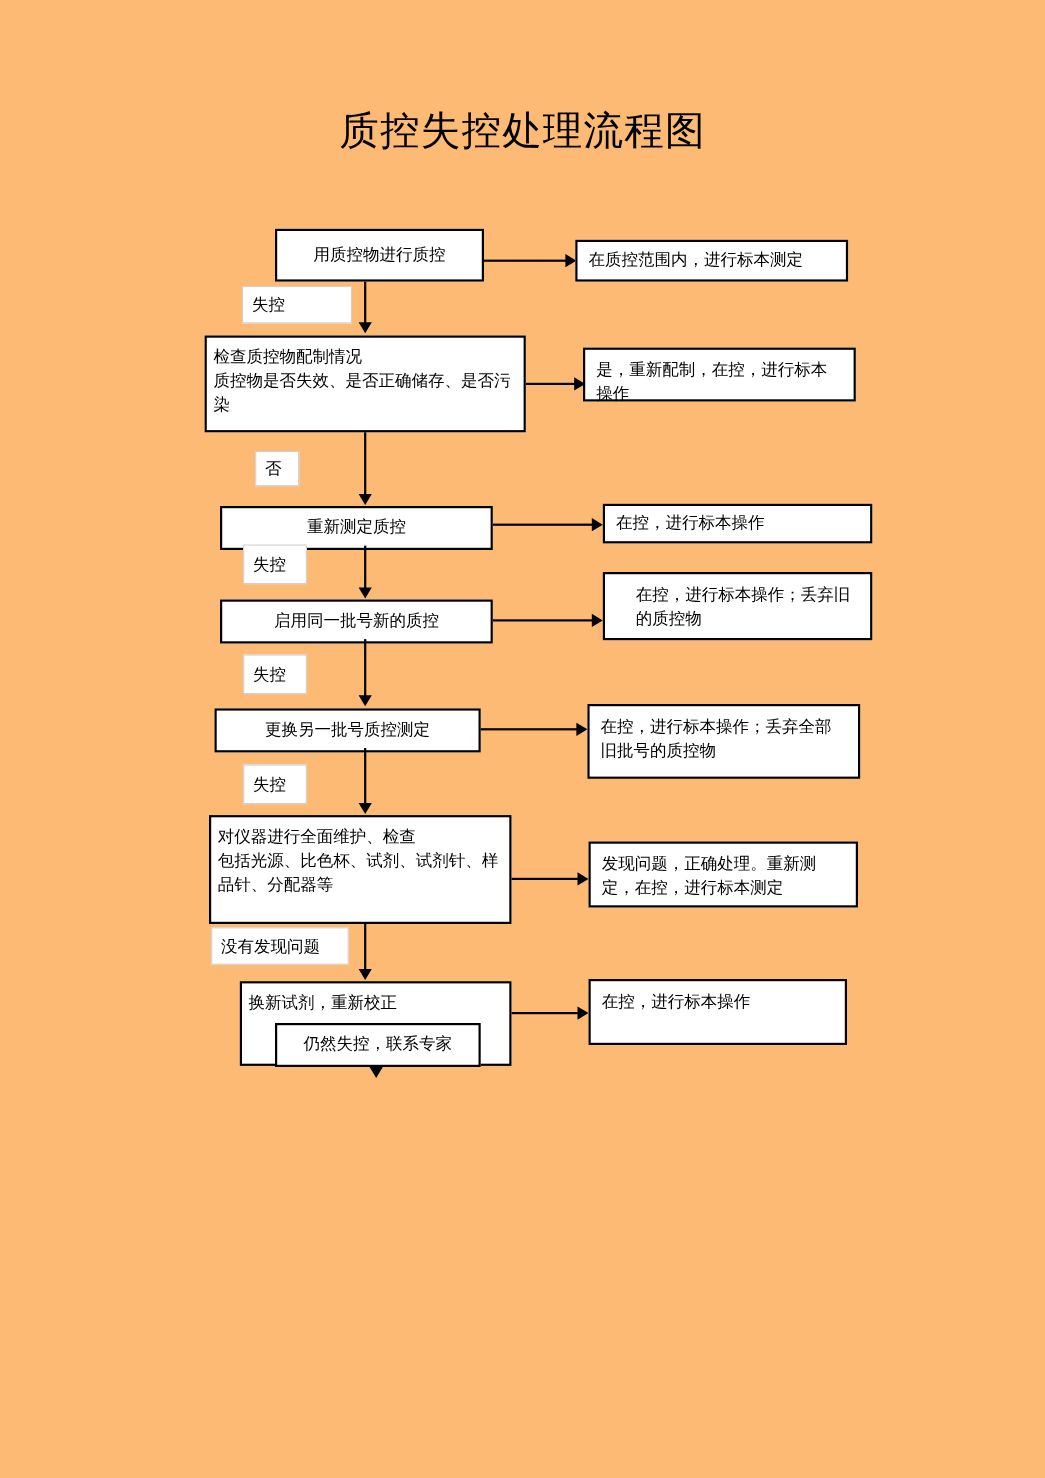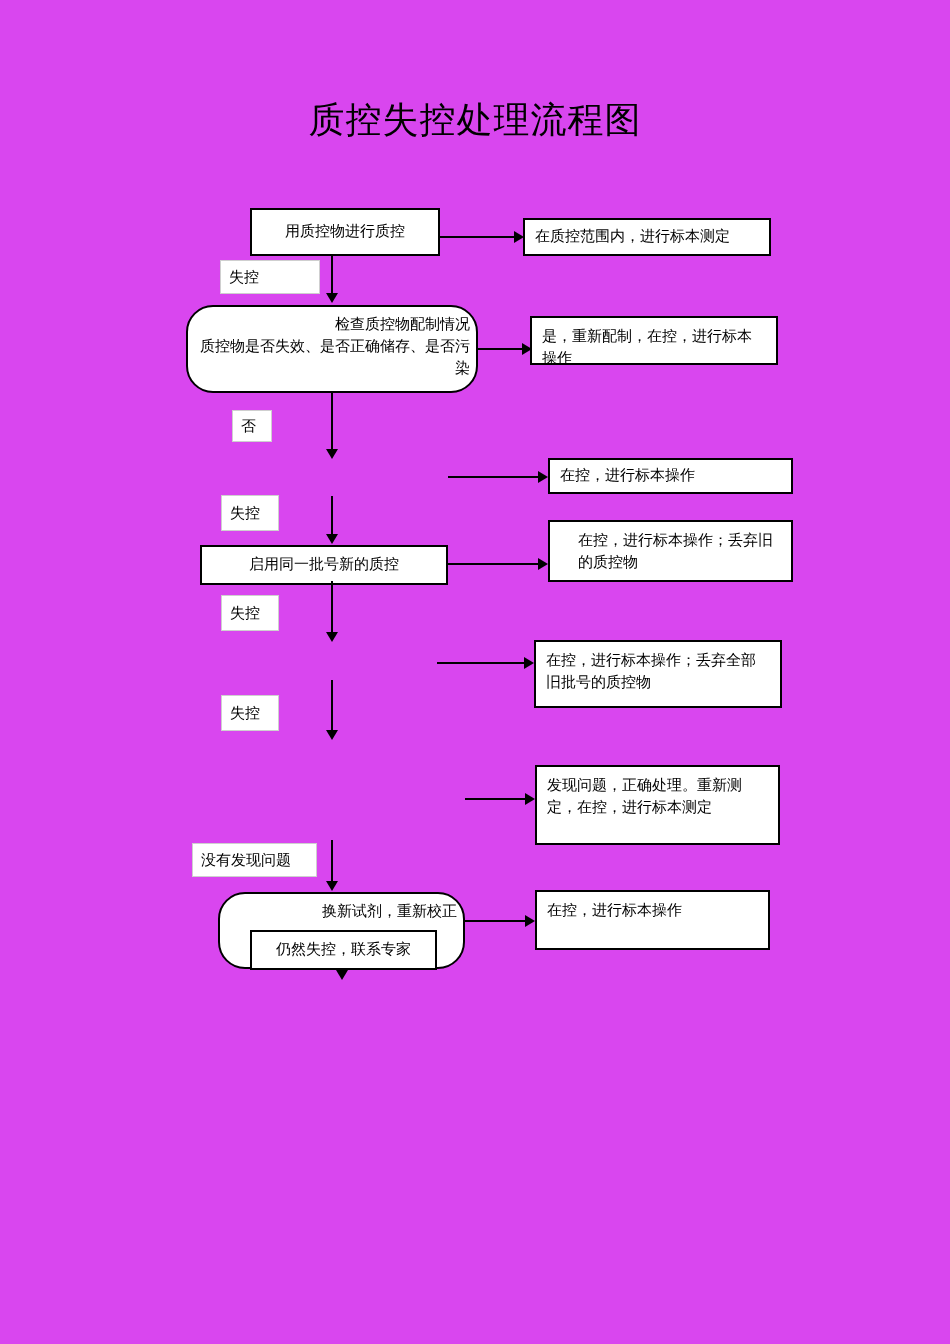--- a/index.html
+++ b/index.html
@@ -8,21 +8,21 @@
     padding: 0;
     background: #ffffff;
   }
   body {
     font-family: "DejaVu Sans", "Liberation Sans", sans-serif;
   }
   #page {
     position: relative;
     width: 950px;
     height: 1344px;
-    background: #d946ef;
+    background: #fdba74;
     overflow: hidden;
   }
   .page-title {
     position: absolute;
     left: 0;
     top: 98px;
     width: 950px;
     text-align: center;
     font-family: "DejaVu Serif", "Liberation Serif", serif;
     font-size: 36px;
@@ -45,23 +45,22 @@
   }
   .box.center {
     display: flex;
     align-items: center;
     justify-content: center;
     text-align: center;
     padding: 18px 6px;
   }
   .box.center-top {
     display: block;
-    text-align: right;
+    text-align: left;
     padding: 7px 6px 1px 6px;
-    border-radius: 27px;
   }
   .box.left {
     display: block;
     text-align: left;
     padding: 8px 10px 0 10px;
   }
   .box.left-mid {
     display: flex;
     align-items: center;
     justify-content: flex-start;
@@ -136,20 +135,21 @@
   <div class="hline" style="left:478px; top:348px; width:48px;"></div>
   <div class="arrow-right" style="left:522px; top:343px;"></div>
 
   <div class="box left" style="left:530px; top:316px; width:248px; height:49px;">是，重新配制，在控，进行标本操作</div>
 
   <div class="vline" style="left:331px; top:393px; width:2px; height:60px;"></div>
   <div class="arrow-down" style="left:326px; top:449px;"></div>
 
   <div class="label-box" style="left:232px; top:410px; width:40px; height:32px;">否</div>
 
+  <div class="box center" style="left:200px; top:460px; width:248px; height:36px;">重新测定质控</div>
 
   <div class="hline" style="left:448px; top:476px; width:96px;"></div>
   <div class="arrow-right" style="left:538px; top:471px;"></div>
 
   <div class="box left-mid" style="left:548px; top:458px; width:245px; height:36px;">在控，进行标本操作</div>
 
   <div class="vline" style="left:331px; top:496px; width:2px; height:42px;"></div>
   <div class="arrow-down" style="left:326px; top:534px;"></div>
 
   <div class="label-box" style="left:221px; top:495px; width:58px; height:36px;">失控</div>
@@ -159,36 +159,39 @@
   <div class="hline" style="left:448px; top:563px; width:96px;"></div>
   <div class="arrow-right" style="left:538px; top:558px;"></div>
 
   <div class="box left" style="left:548px; top:520px; width:245px; height:62px;padding-left:28px;">在控，进行标本操作；丢弃旧的质控物</div>
 
   <div class="vline" style="left:331px; top:581px; width:2px; height:54px;"></div>
   <div class="arrow-down" style="left:326px; top:632px;"></div>
 
   <div class="label-box" style="left:221px; top:595px; width:58px; height:36px;">失控</div>
 
+  <div class="box center" style="left:195px; top:644px; width:242px; height:36px;">更换另一批号质控测定</div>
 
   <div class="hline" style="left:437px; top:662px; width:93px;"></div>
   <div class="arrow-right" style="left:524px; top:657px;"></div>
 
   <div class="box left" style="left:534px; top:640px; width:248px; height:68px;">在控，进行标本操作；丢弃全部旧批号的质控物</div>
 
   <div class="vline" style="left:331px; top:680px; width:2px; height:52px;"></div>
   <div class="arrow-down" style="left:326px; top:730px;"></div>
 
   <div class="label-box" style="left:221px; top:695px; width:58px; height:36px;">失控</div>
 
+  <div class="box center-top" style="left:190px; top:741px; width:275px; height:99px;">对仪器进行全面维护、检查
+包括光源、比色杯、试剂、试剂针、样品针、分配器等</div>
 
   <div class="hline" style="left:465px; top:798px; width:65px;"></div>
   <div class="arrow-right" style="left:525px; top:793px;"></div>
 
-  <div class="box left" style="left:535px; top:765px; width:245px; height:80px;">发现问题，正确处理。重新测定，在控，进行标本测定</div>
+  <div class="box left" style="left:535px; top:765px; width:245px; height:60px;">发现问题，正确处理。重新测定，在控，进行标本测定</div>
 
   <div class="vline" style="left:331px; top:840px; width:2px; height:44px;"></div>
   <div class="arrow-down" style="left:326px; top:881px;"></div>
 
   <div class="label-box" style="left:192px; top:843px; width:125px; height:34px;">没有发现问题</div>
 
   <div class="box center-top" style="left:218px; top:892px; width:247px; height:77px;">换新试剂，重新校正</div>
 
   <div class="hline" style="left:465px; top:920px; width:65px;"></div>
   <div class="arrow-right" style="left:525px; top:915px;"></div>

